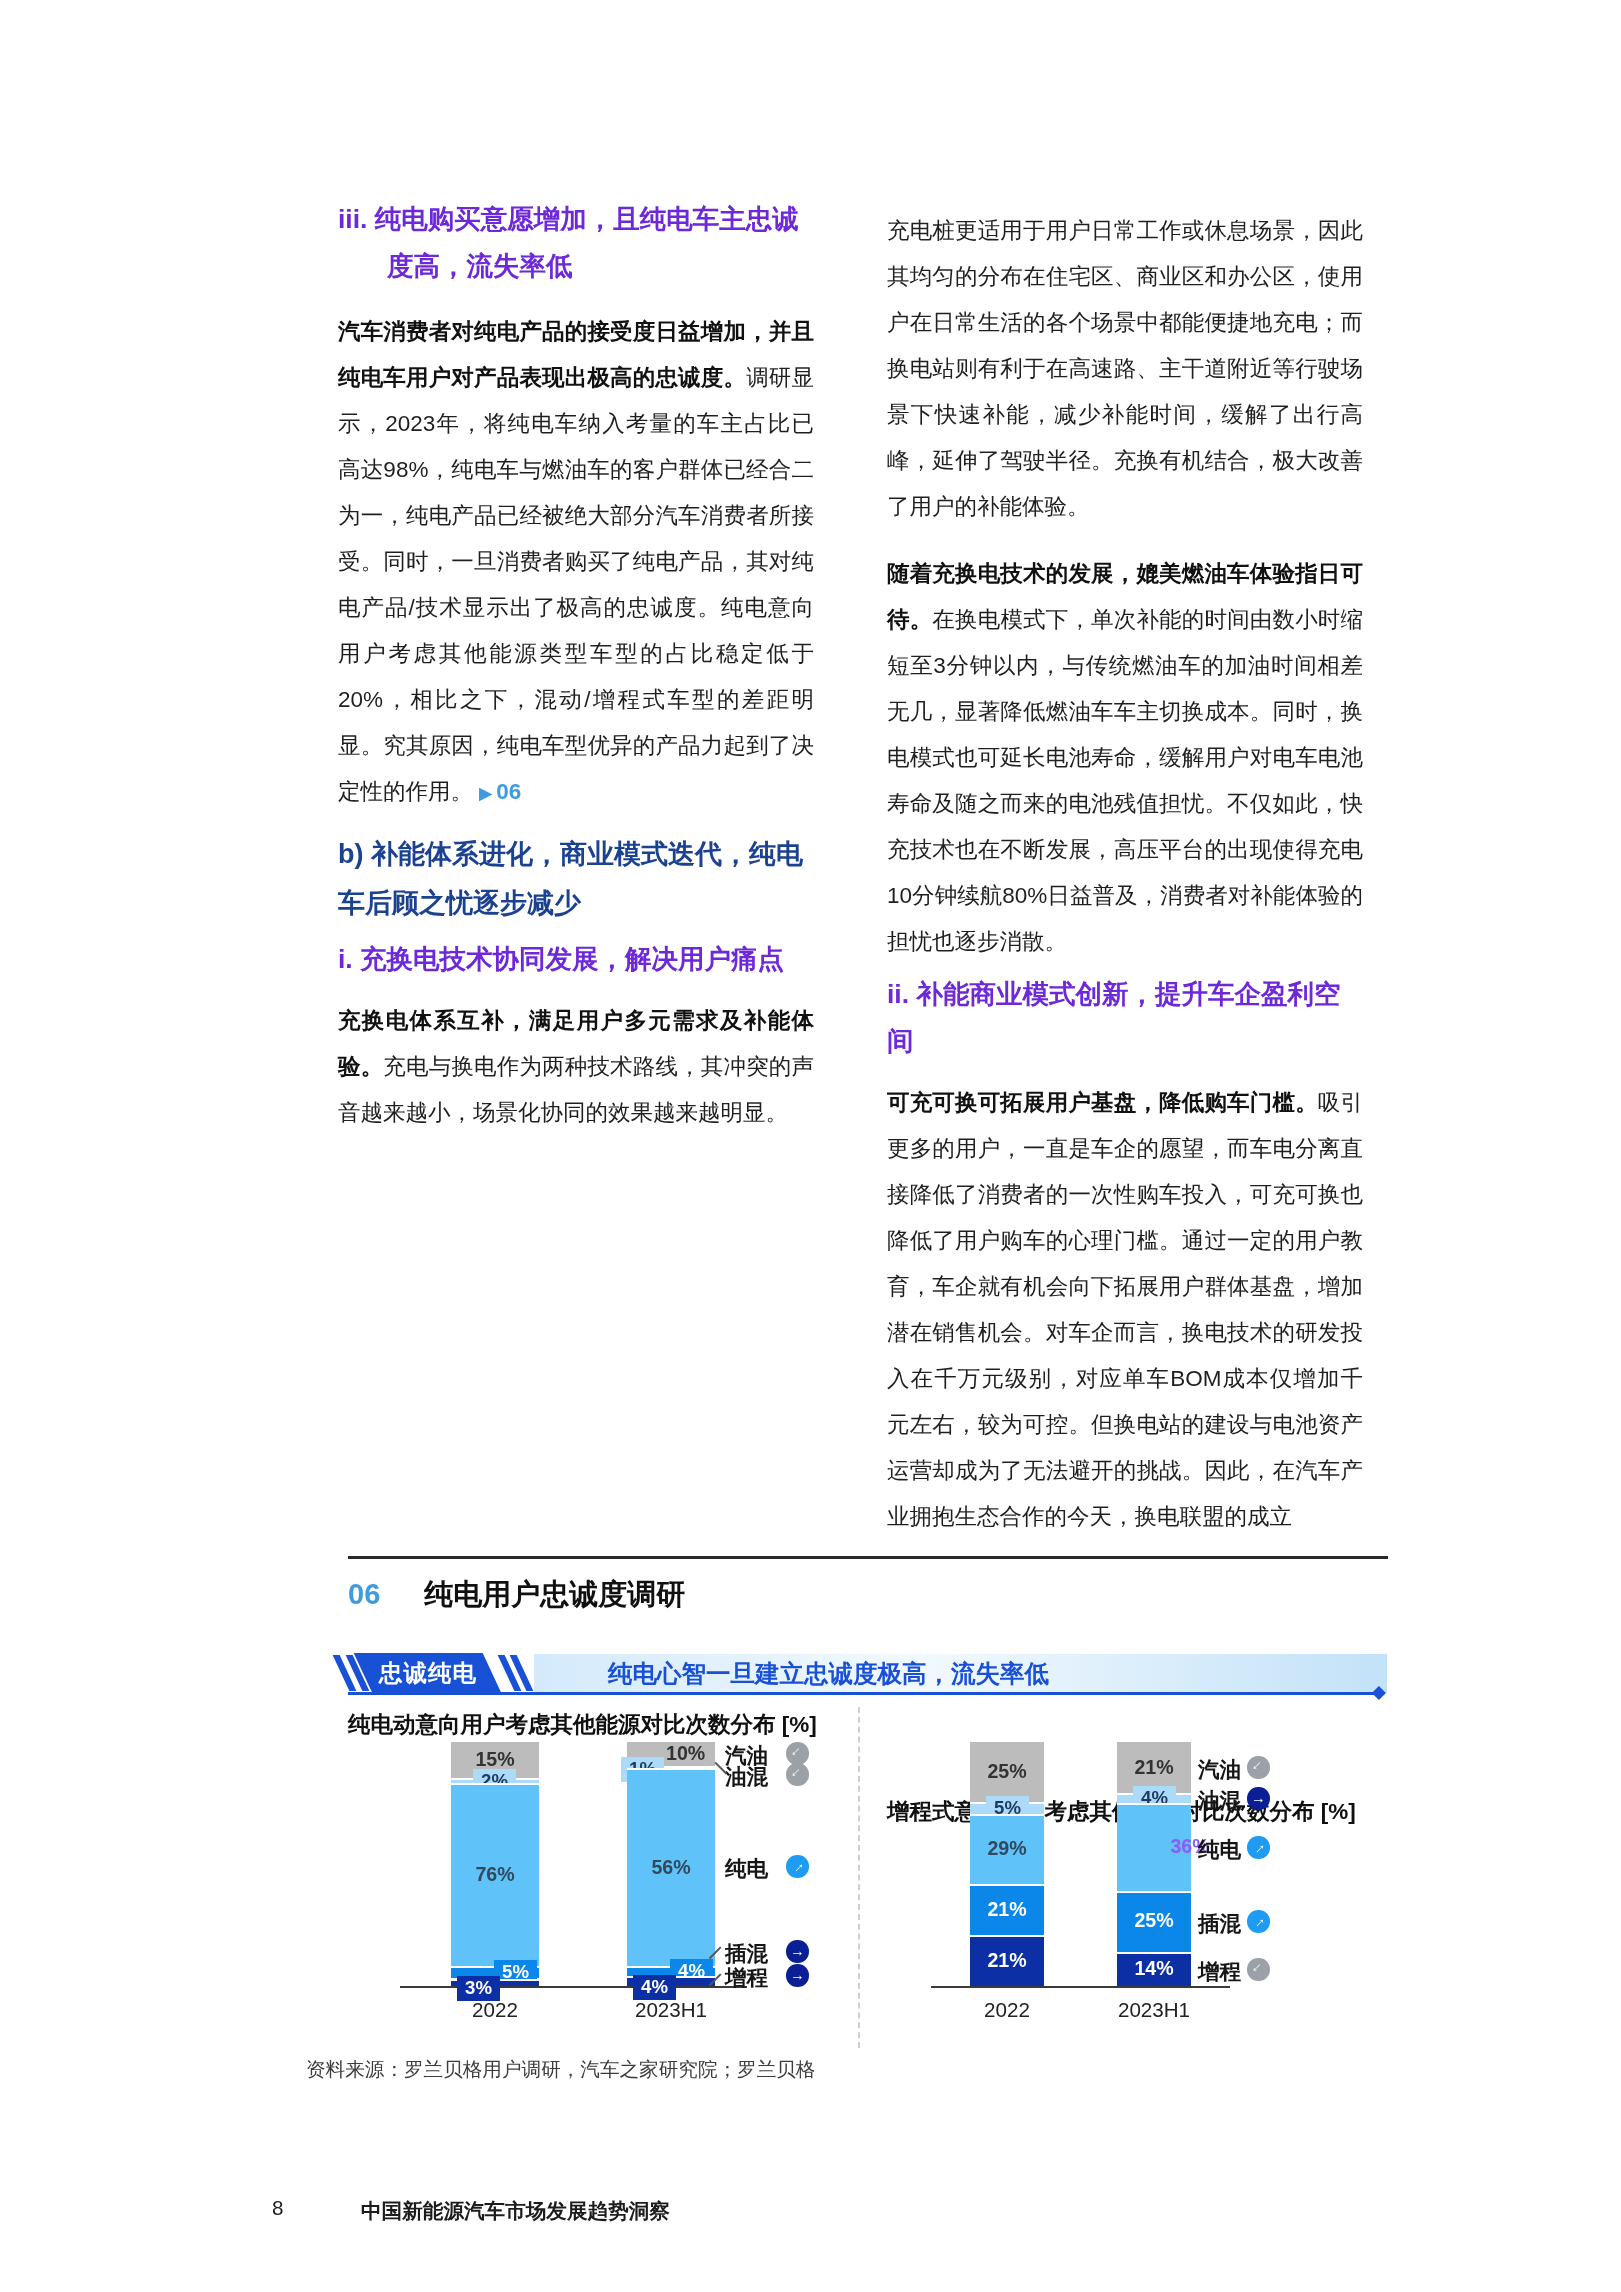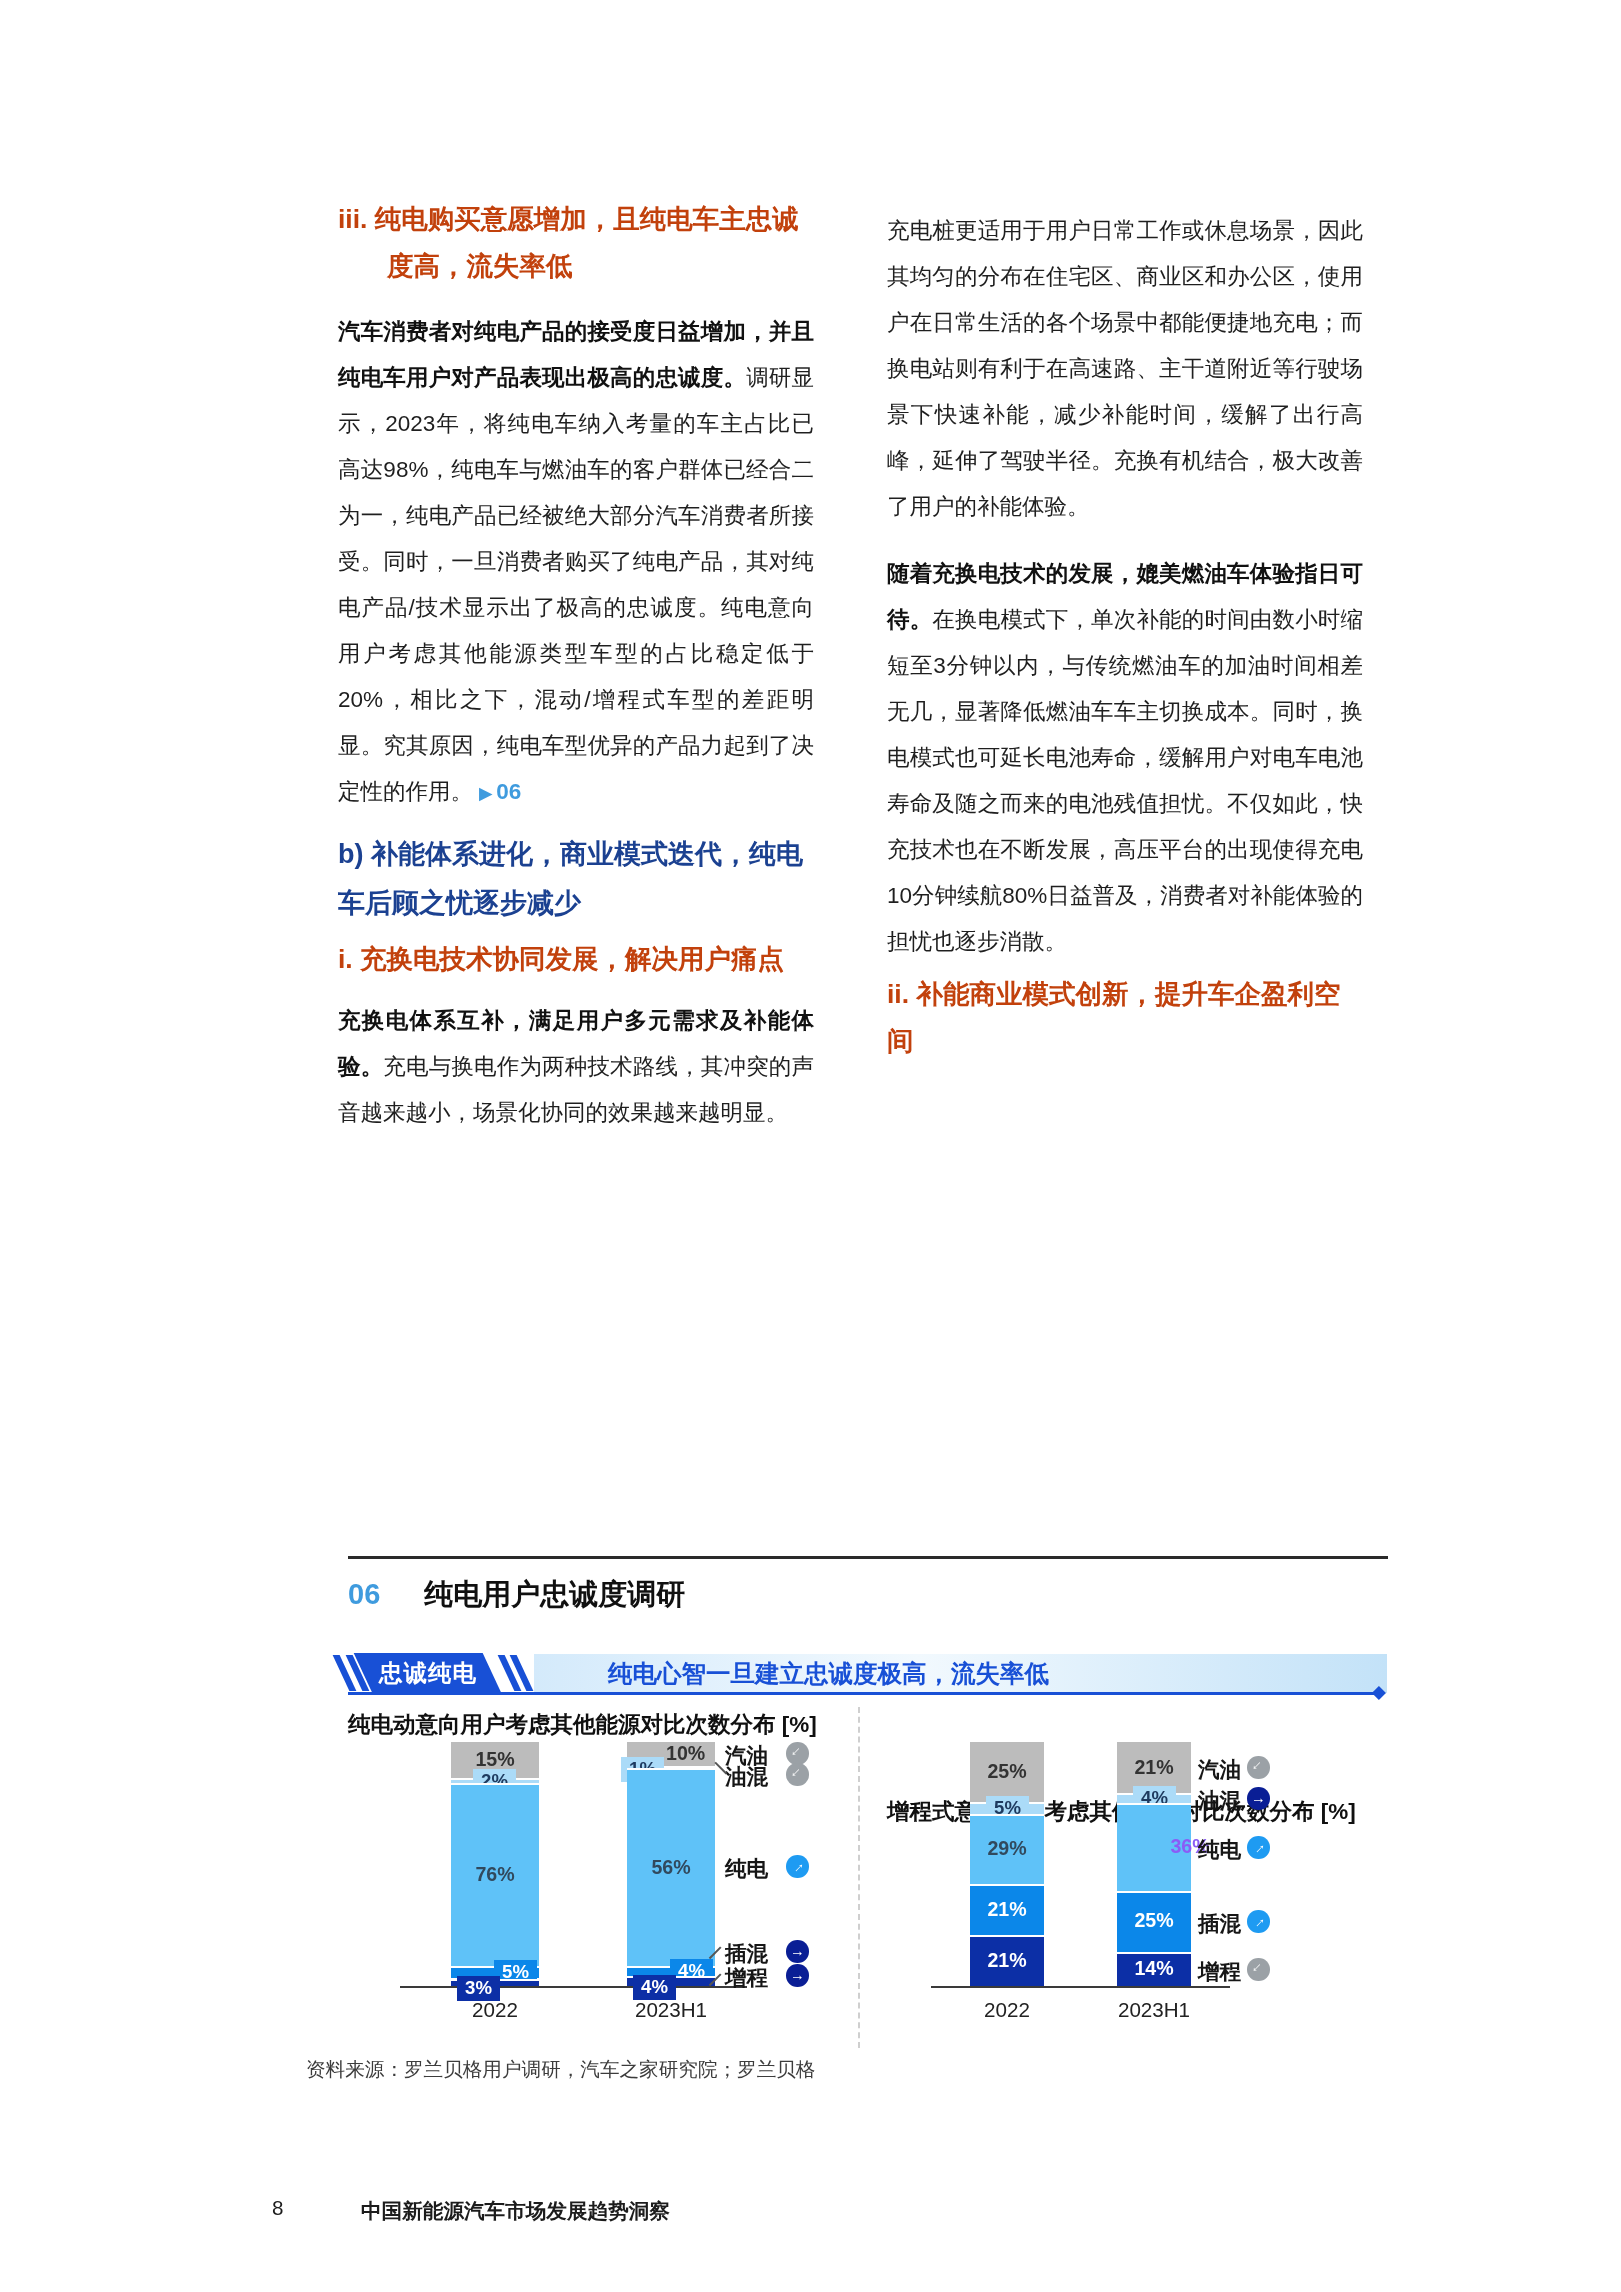--- a/index.html
+++ b/index.html
@@ -4,21 +4,21 @@
 <style>
   html,body{margin:0;padding:0;background:#e8e8e8;}
   .page{position:relative;width:1621px;height:2293px;background:#ffffff;margin:0 auto;
         font-family:"Liberation Sans","DejaVu Sans",sans-serif;overflow:hidden;}
   
   .col{position:absolute;}
   .col-left{left:338px;top:196px;width:476px;}
   .col-right{left:887px;top:208px;width:476px;}
   .body{font-size:22.5px;line-height:46px;color:#1f1f1f;text-align:justify;margin:0;}
   .body b{font-weight:bold;color:#111;}
-  .h-blue{color:#c2410c;font-weight:bold;font-size:26.5px;line-height:47px;margin:0;}
+  .h-blue{color:#6d28d9;font-weight:bold;font-size:26.5px;line-height:47px;margin:0;}
   .hang{padding-left:49px;text-indent:-49px;}
   .h-navy{color:#1B4191;font-weight:bold;font-size:27px;line-height:49px;margin:0;}
   .m-p1{margin-top:18.6px;} .m-hb{margin-top:14.7px;} .m-p2{margin-top:24.5px;}
   .m-hi{margin-top:7.8px;}  .m-p3{margin-top:14.7px;}
   .m-rp2{margin-top:20.6px;} .m-hii{margin-top:6.9px;} .m-rp3{margin-top:14.7px;}
   .ref{color:#3F9BDE;font-weight:bold;white-space:nowrap;}
   .ref .tri{font-size:17.6px;margin:0 3.9px 0 5.9px;}
   
   .rule{position:absolute;left:348px;top:1556px;width:1040px;height:2.9px;background:#2a2a2a;}
   .ex-head{position:absolute;left:348px;top:1575px;width:1040px;}
@@ -65,20 +65,21 @@
     <p class="body m-p1"><b>汽车消费者对纯电产品的接受度日益增加，并且纯电车用户对产品表现出极高的忠诚度。</b><span>调研显示，2023年，将纯电车纳入考量的车主占比已高达98%，纯电车与燃油车的客户群体已经合二为一，纯电产品已经被绝大部分汽车消费者所接受。同时，一旦消费者购买了纯电产品，其对纯电产品/技术显示出了极高的忠诚度。纯电意向用户考虑其他能源类型车型的占比稳定低于20%，相比之下，混动/增程式车型的差距明显。究其原因，纯电车型优异的产品力起到了决定性的作用。</span><span class="ref"><span class="tri">▶</span><span>06</span></span></p>
     <h2 class="h-navy m-hb">b) 补能体系进化，商业模式迭代，纯电车后顾之忧逐步减少</h2>
     <h3 class="h-blue m-hi">i. 充换电技术协同发展，解决用户痛点</h3>
     <p class="body m-p3"><b>充换电体系互补，满足用户多元需求及补能体验。</b><span>充电与换电作为两种技术路线，其冲突的声音越来越小，场景化协同的效果越来越明显。</span></p>
   </section>
 
   <section class="col col-right">
     <p class="body">充电桩更适用于用户日常工作或休息场景，因此其均匀的分布在住宅区、商业区和办公区，使用户在日常生活的各个场景中都能便捷地充电；而换电站则有利于在高速路、主干道附近等行驶场景下快速补能，减少补能时间，缓解了出行高峰，延伸了驾驶半径。充换有机结合，极大改善了用户的补能体验。</p>
     <p class="body m-rp2"><b>随着充换电技术的发展，媲美燃油车体验指日可待。</b><span>在换电模式下，单次补能的时间由数小时缩短至3分钟以内，与传统燃油车的加油时间相差无几，显著降低燃油车车主切换成本。同时，换电模式也可延长电池寿命，缓解用户对电车电池寿命及随之而来的电池残值担忧。不仅如此，快充技术也在不断发展，高压平台的出现使得充电10分钟续航80%日益普及，消费者对补能体验的担忧也逐步消散。</span></p>
     <h3 class="h-blue m-hii">ii. 补能商业模式创新，提升车企盈利空间</h3>
+    <p class="body m-rp3"><b>可充可换可拓展用户基盘，降低购车门槛。</b><span>吸引更多的用户，一直是车企的愿望，而车电分离直接降低了消费者的一次性购车投入，可充可换也降低了用户购车的心理门槛。通过一定的用户教育，车企就有机会向下拓展用户群体基盘，增加潜在销售机会。对车企而言，换电技术的研发投入在千万元级别，对应单车BOM成本仅增加千元左右，较为可控。但换电站的建设与电池资产运营却成为了无法避开的挑战。因此，在汽车产业拥抱生态合作的今天，换电联盟的成立</span></p>
   </section>
 
   <div class="rule"></div>
   <div class="ex-head">
     <span class="ex-num">06</span><span class="ex-title">纯电用户忠诚度调研</span>
   </div>
 
   <div class="banner">
     <i class="sl" style="left:341px"></i>
     <i class="sl" style="left:354px"></i>

